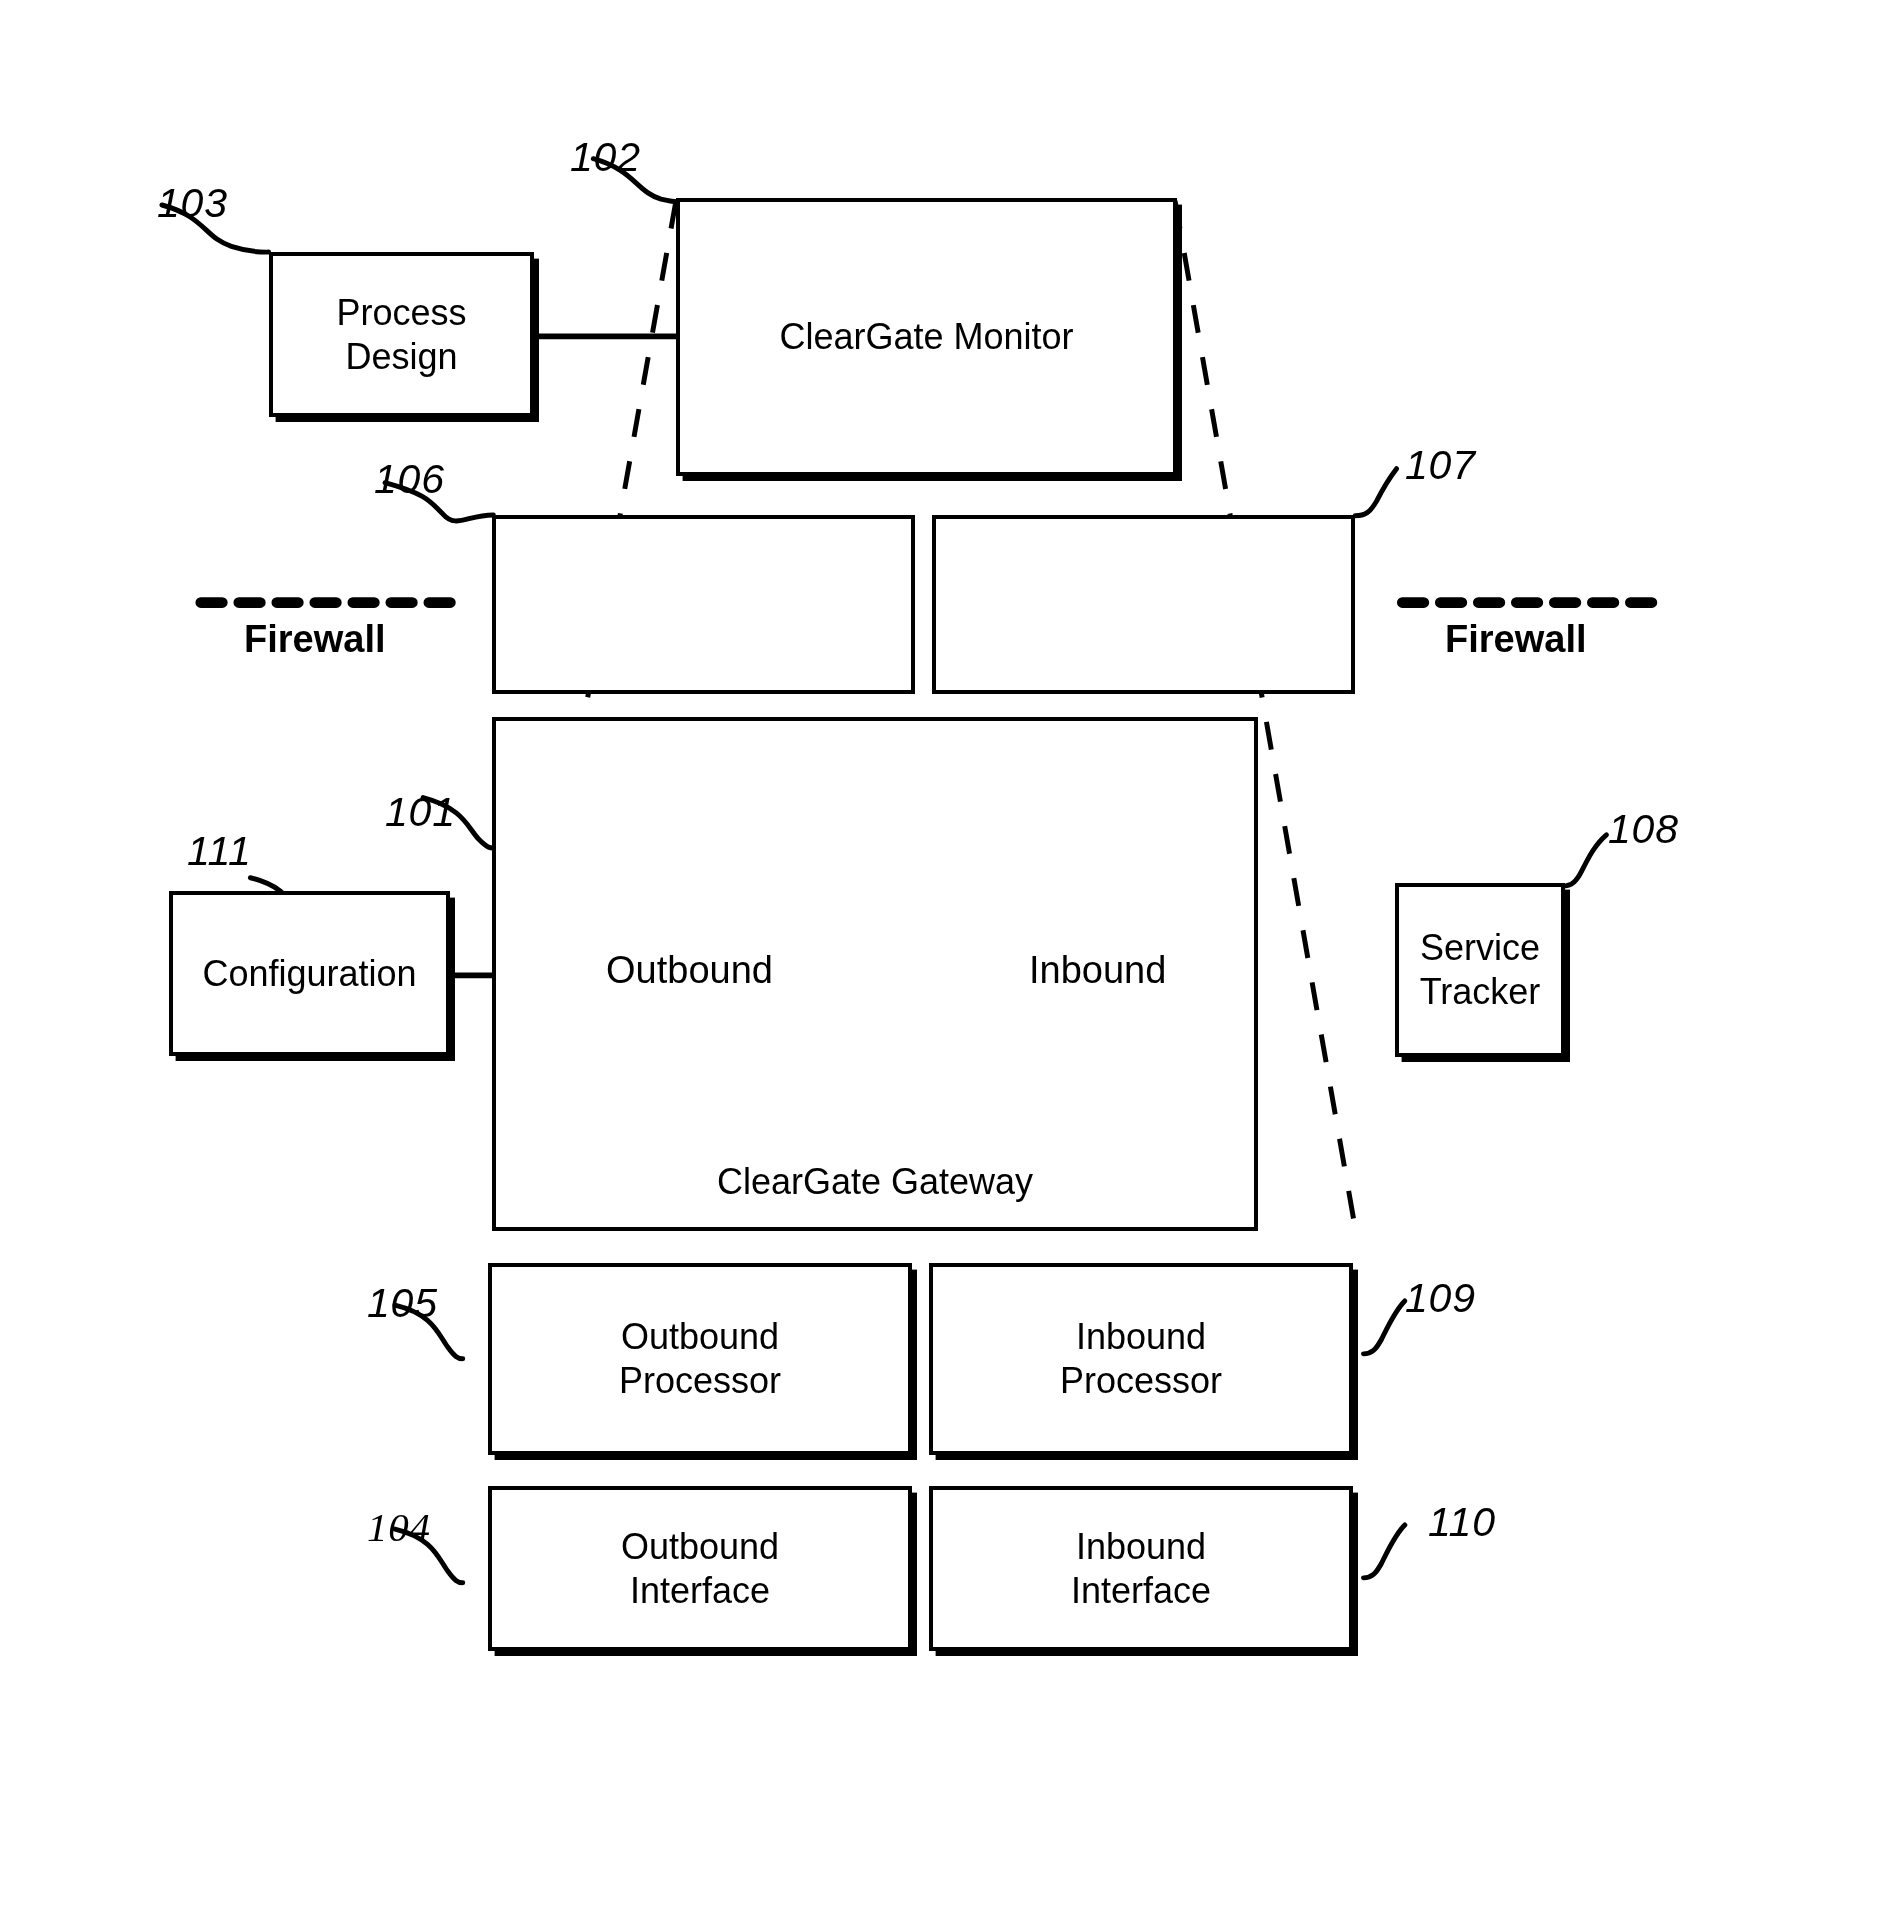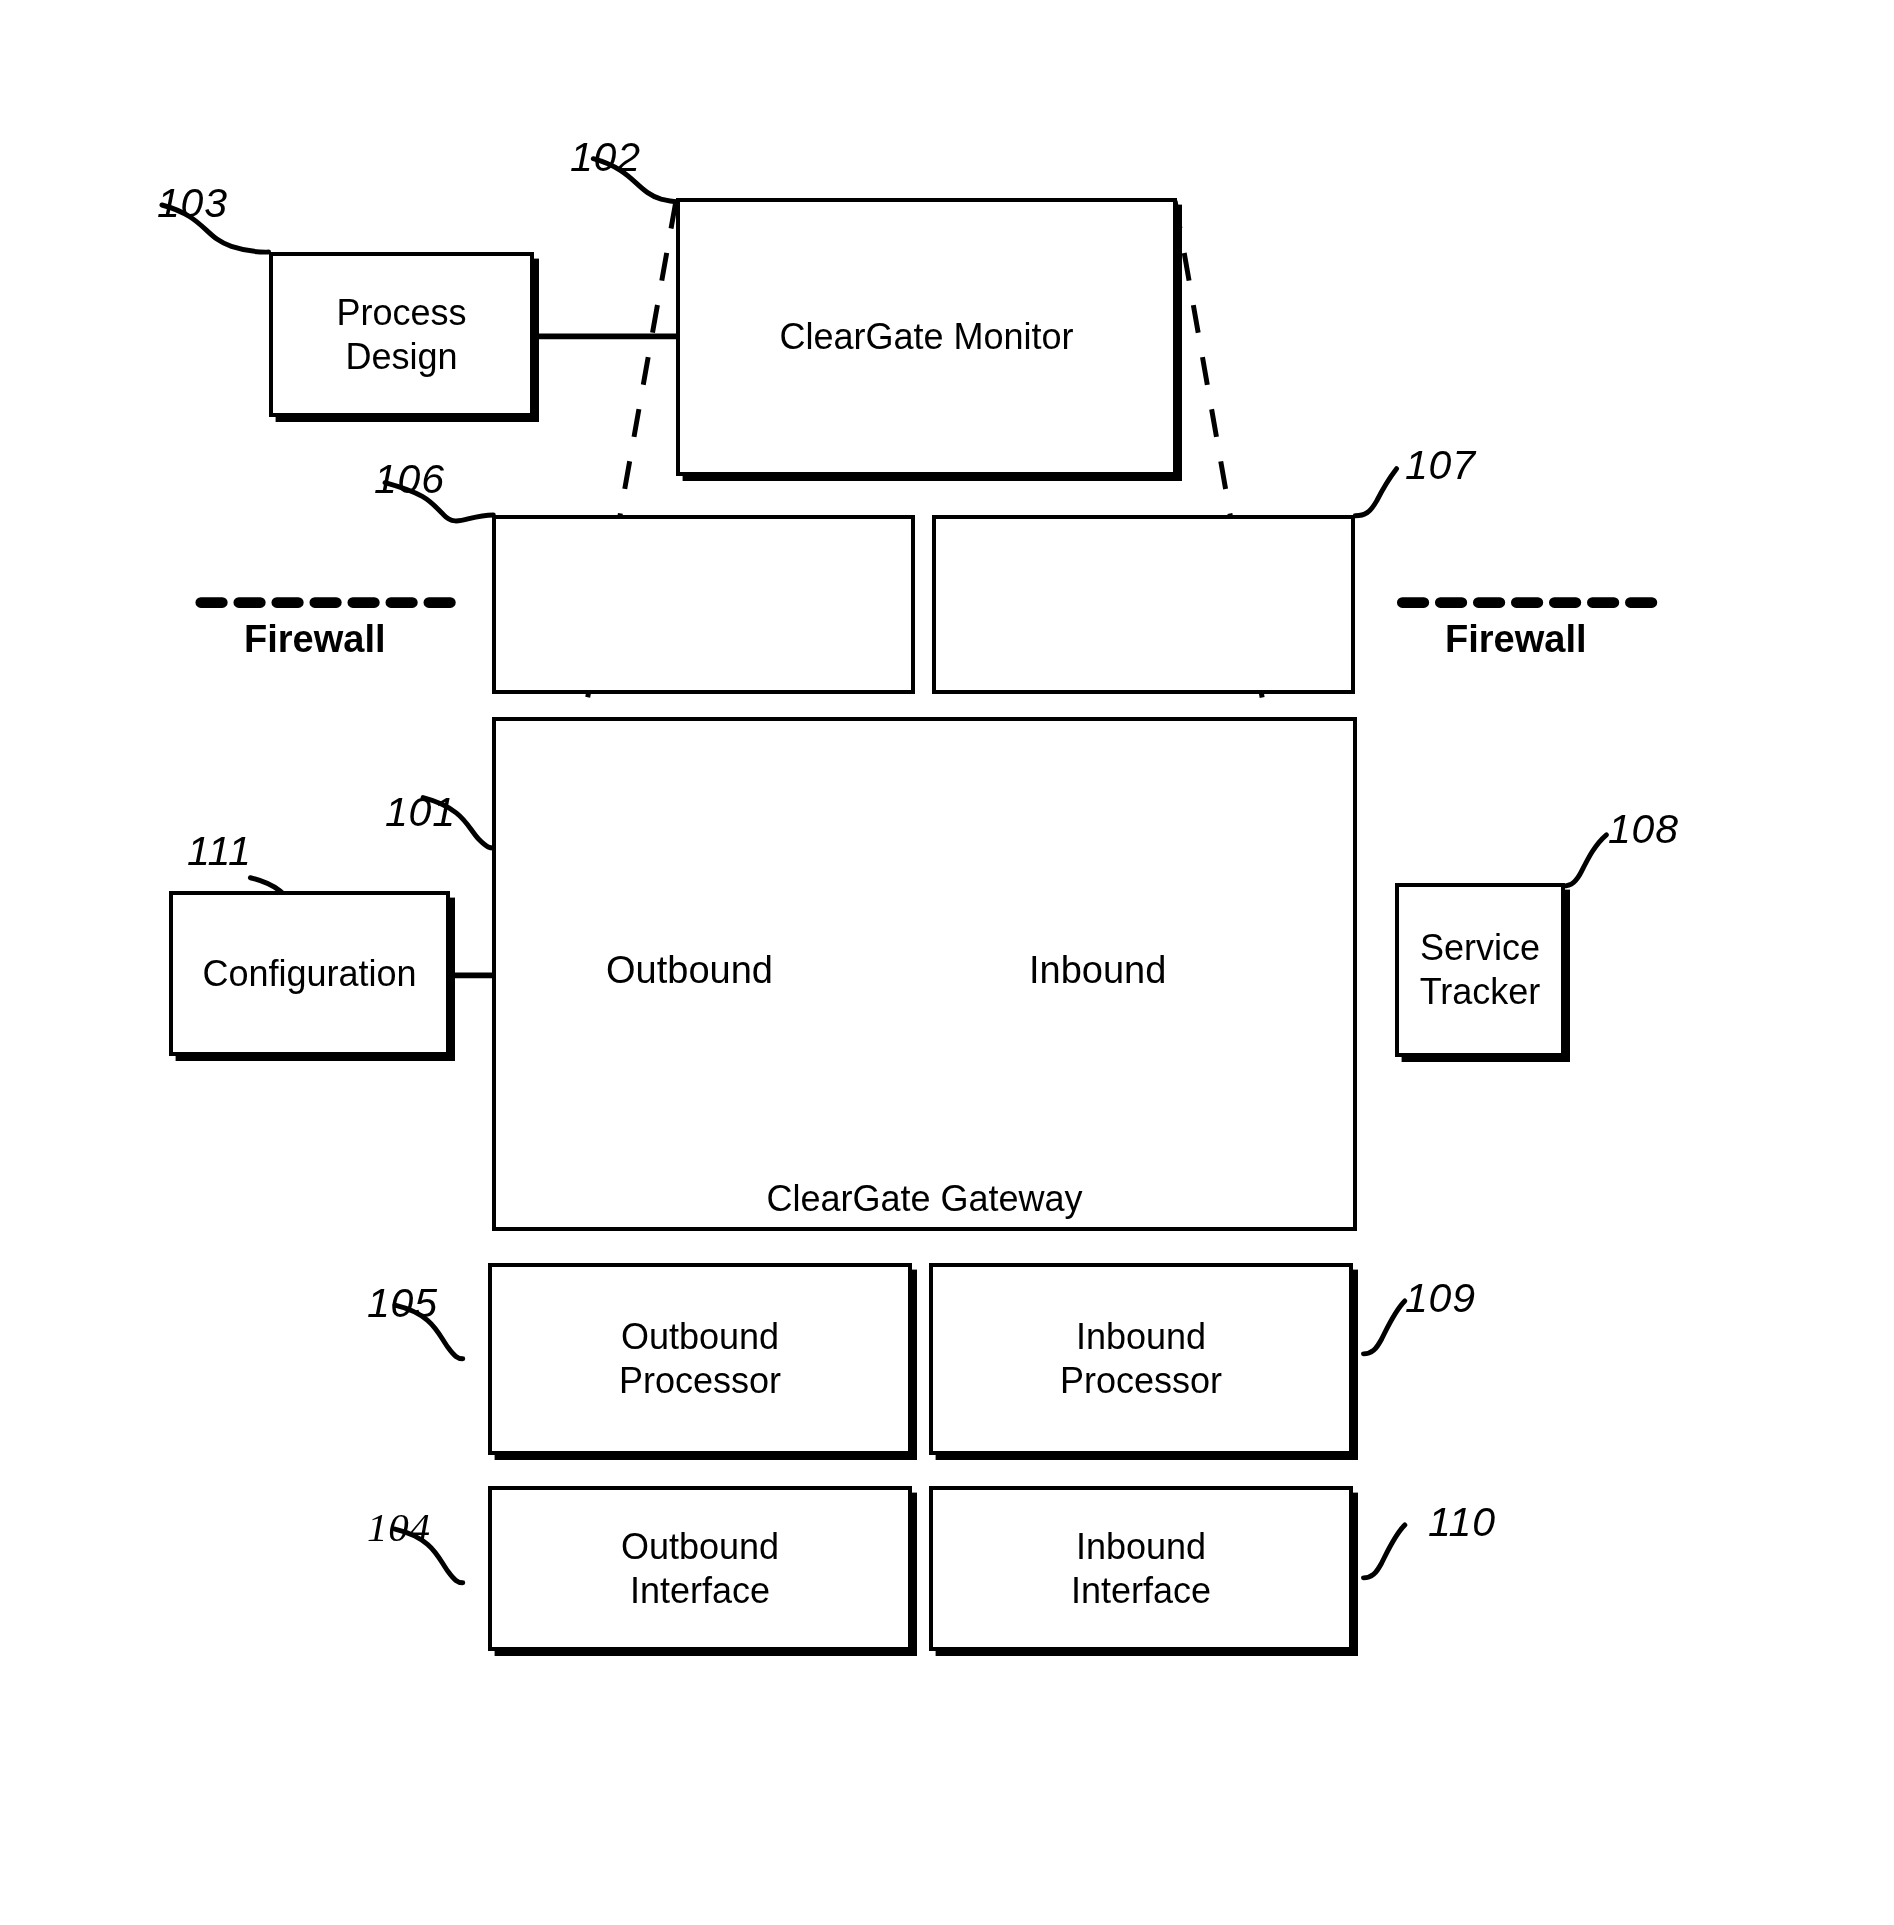--- a/index.html
+++ b/index.html
@@ -141,21 +141,21 @@
   </div>
 
   <div class="box" style="left:492px; top:515px; width:423px; height:179px; box-shadow:none;">
     <span class="lbl"></span>
   </div>
 
   <div class="box" style="left:932px; top:515px; width:423px; height:179px; box-shadow:none;">
     <span class="lbl"></span>
   </div>
 
-  <div class="box" style="left:492px; top:717px; width:865px; height:514px; box-shadow:none; align-items:flex-end; justify-content:center; padding-bottom:6px;">
+  <div class="box" style="left:492px; top:717px; width:766px; height:514px; box-shadow:none; align-items:flex-end; justify-content:center; padding-bottom:23px;">
     <span class="lbl">ClearGate Gateway</span>
   </div>
 
   <div class="box" style="left:169px; top:891px; width:281px; height:165px;">
     <span class="lbl">Configuration</span>
   </div>
 
   <div class="box" style="left:1395px; top:883px; width:170px; height:174px;">
     <span class="lbl">Service
 Tracker</span>

